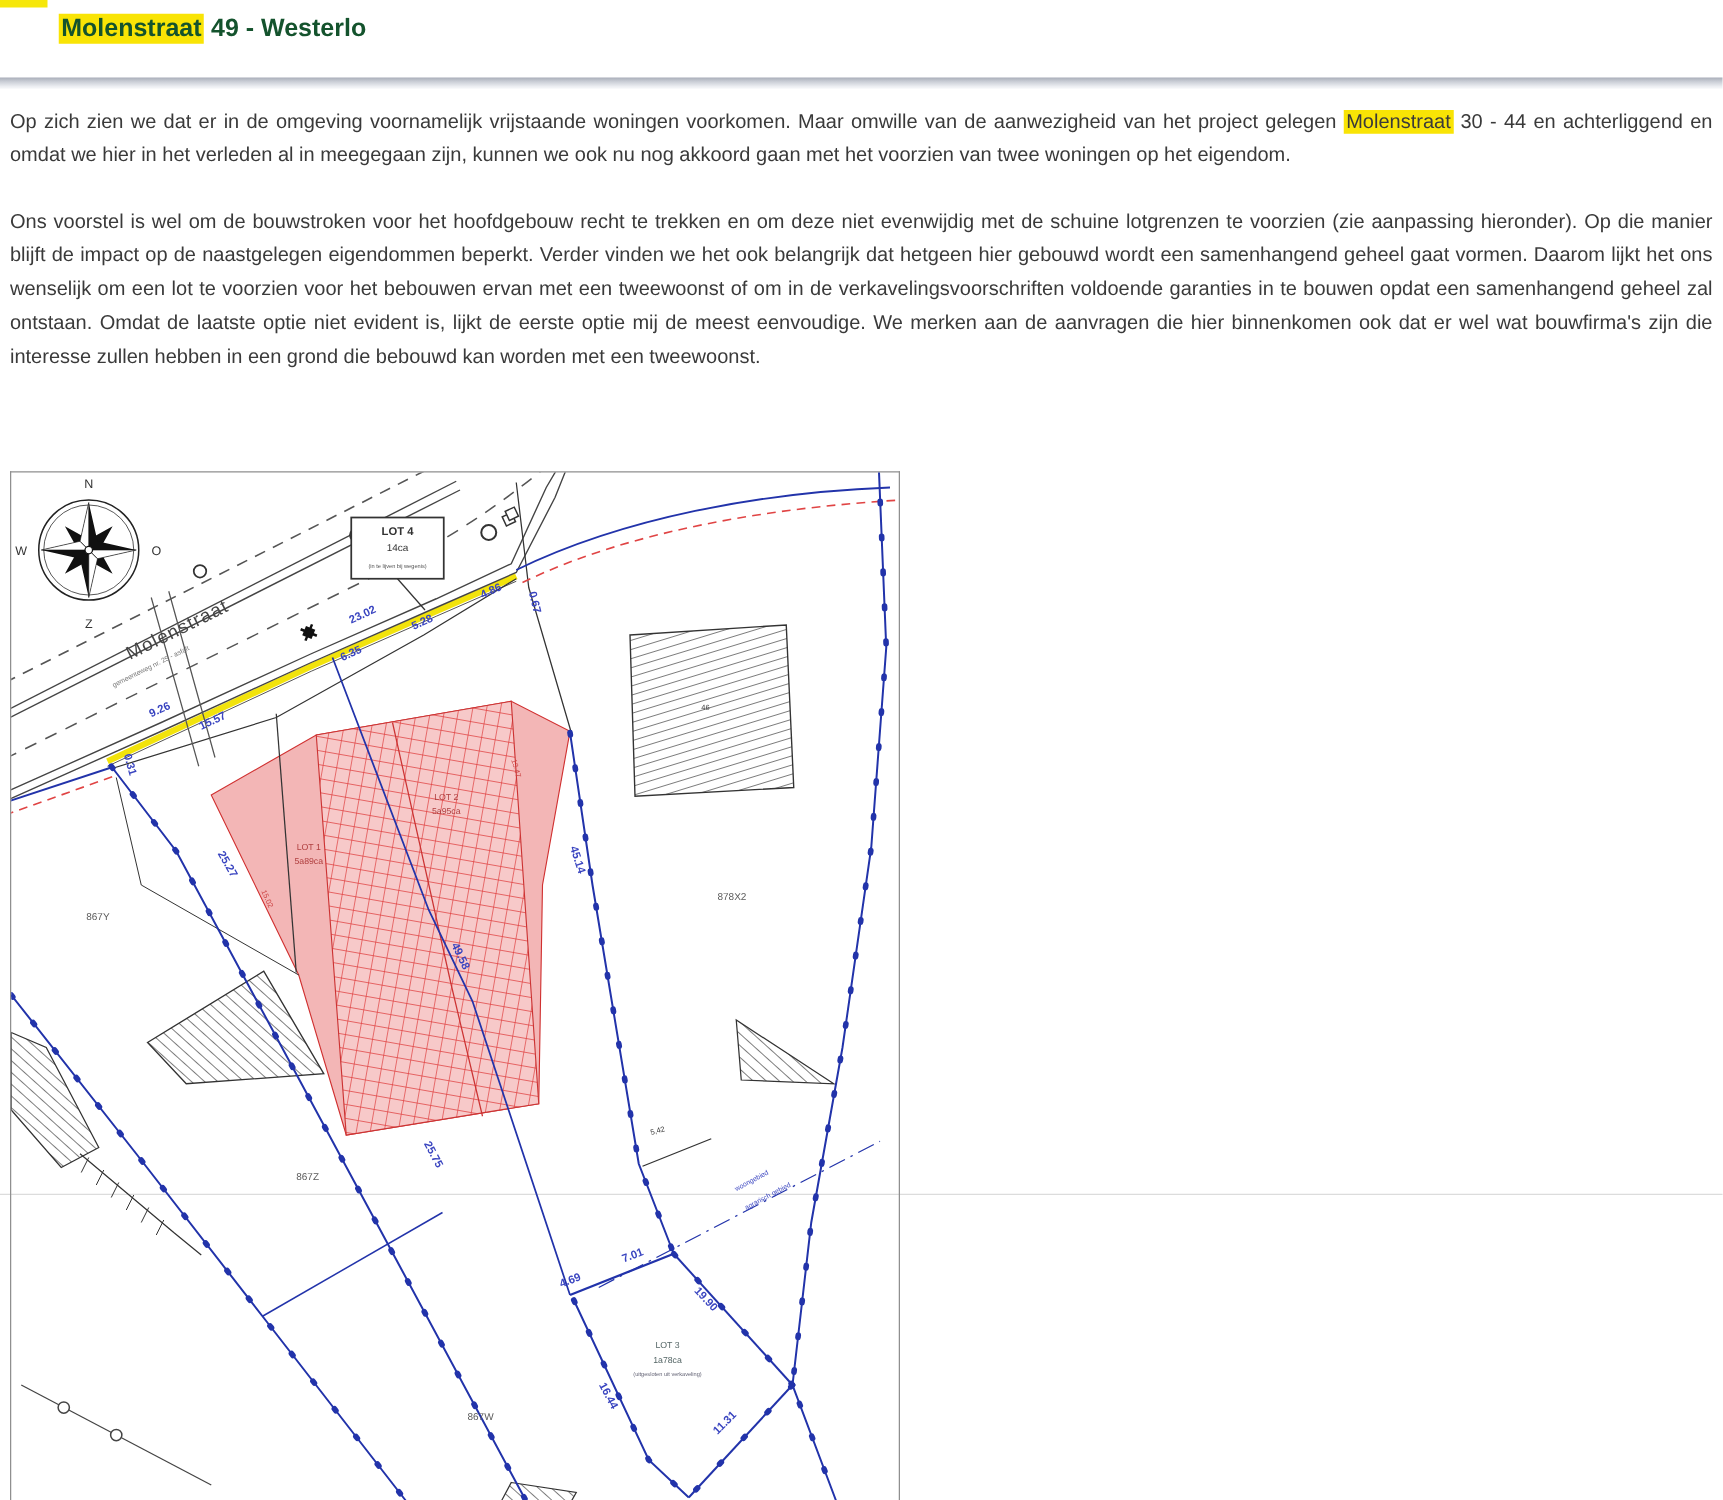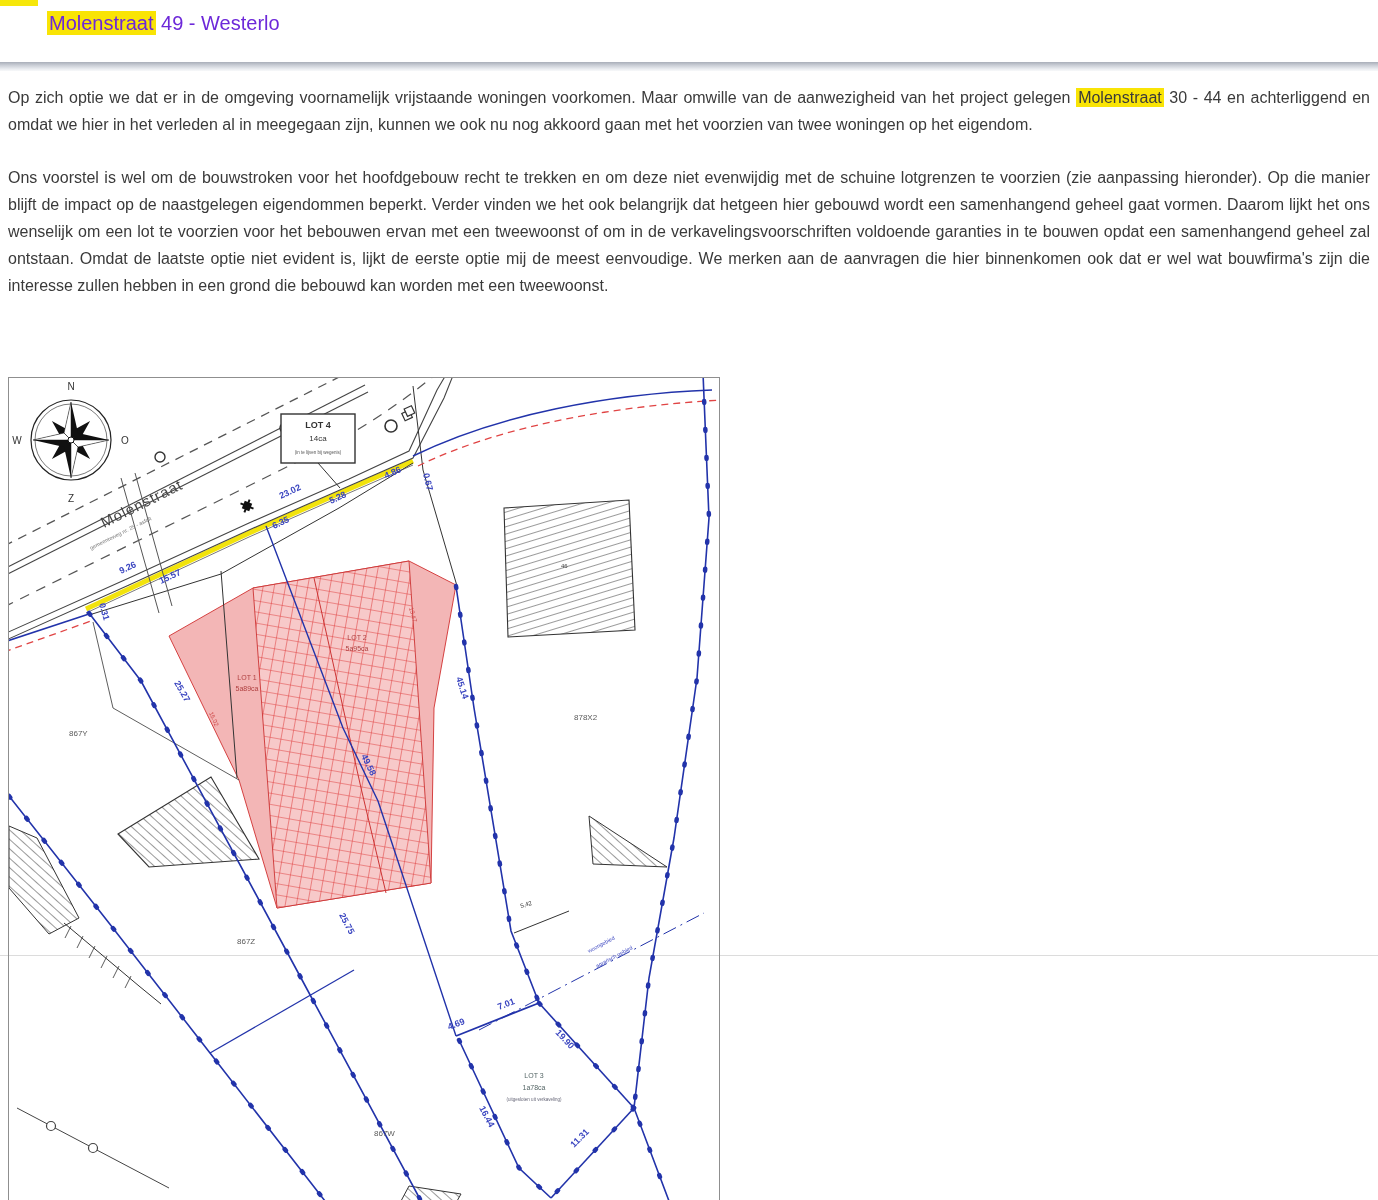--- a/index.html
+++ b/index.html
@@ -1,18 +1,18 @@
 <!DOCTYPE html>
 <html><head>
 <meta charset="utf-8">
 <style>
   html,body{margin:0;padding:0;background:#fff;width:1378px;height:1200px;overflow:hidden;
     font-family:"Liberation Sans", sans-serif;}
   .sliver{position:absolute;left:0;top:0;width:38px;height:6px;background:#f6e70a;}
-  .title{position:absolute;left:8px;top:12px;font-size:20px;font-weight:normal;color:#6d28d9;white-space:nowrap;padding-left:39px;}
+  .title{position:absolute;left:8px;top:12px;font-size:20px;font-weight:bold;color:#14532d;white-space:nowrap;padding-left:39px;}
   .hl{background:#f9e405;padding:1px 2px;}
   .bar{position:absolute;left:0;top:62px;width:1378px;height:9px;
     background:linear-gradient(to bottom,#a9aeb9 0%,#c9cdd5 35%,#eceef2 80%,#f7f8fa 100%);}
   .content{position:absolute;left:8px;top:84px;width:1362px;font-size:16px;line-height:27px;color:#3a3a3a;text-align:justify;}
   .content p{margin:0 0 26px 0;}
   .pagebreak{position:absolute;left:0;top:955px;width:1378px;height:1px;background:#dcdcdc;}
   .map{position:absolute;left:8px;top:377px;width:710px;height:823px;border:1px solid #8f8f8f;border-bottom:none;box-sizing:content-box;}
   svg{display:block;}
   text{font-family:"Liberation Sans", sans-serif;}
   .dim{fill:#3a45c0;font-size:9px;font-weight:bold;}
@@ -27,21 +27,21 @@
 
 <div class="sliver"></div>
 
 <div class="title"><span class="hl">Molenstraat</span><span> 49 - Westerlo</span></div>
 
 <div class="bar"></div>
 
 <div class="pagebreak"></div>
 
 <div class="content">
-  <p><span>Op zich optie we dat er in de omgeving voornamelijk vrijstaande woningen voorkomen. Maar omwille van de aanwezigheid van het project gelegen </span><span class="hl">Molenstraat</span><span> 30 - 44 en achterliggend en omdat we hier in het verleden al in meegegaan zijn, kunnen we ook nu nog akkoord gaan met het voorzien van twee woningen op het eigendom.</span></p>
+  <p><span>Op zich zien we dat er in de omgeving voornamelijk vrijstaande woningen voorkomen. Maar omwille van de aanwezigheid van het project gelegen </span><span class="hl">Molenstraat</span><span> 30 - 44 en achterliggend en omdat we hier in het verleden al in meegegaan zijn, kunnen we ook nu nog akkoord gaan met het voorzien van twee woningen op het eigendom.</span></p>
   <p>Ons voorstel is wel om de bouwstroken voor het hoofdgebouw recht te trekken en om deze niet evenwijdig met de schuine lotgrenzen te voorzien (zie aanpassing hieronder). Op die manier blijft de impact op de naastgelegen eigendommen beperkt. Verder vinden we het ook belangrijk dat hetgeen hier gebouwd wordt een samenhangend geheel gaat vormen. Daarom lijkt het ons wenselijk om een lot te voorzien voor het bebouwen ervan met een tweewoonst of om in de verkavelingsvoorschriften voldoende garanties in te bouwen opdat een samenhangend geheel zal ontstaan. Omdat de laatste optie niet evident is, lijkt de eerste optie mij de meest eenvoudige. We merken aan de aanvragen die hier binnenkomen ook dat er wel wat bouwfirma's zijn die interesse zullen hebben in een grond die bebouwd kan worden met een tweewoonst.</p>
 </div>
 
 <div class="map">
 <svg width="710" height="823" viewBox="0 0 710 823">
   <defs>
     <pattern id="redgrid" width="11" height="11" patternUnits="userSpaceOnUse" patternTransform="rotate(10)">
       <rect width="11" height="11" fill="#f7c9c9"></rect>
       <path d="M0,0 H11 M0,0 V11" stroke="#e04040" stroke-width="1.1"></path>
     </pattern>

